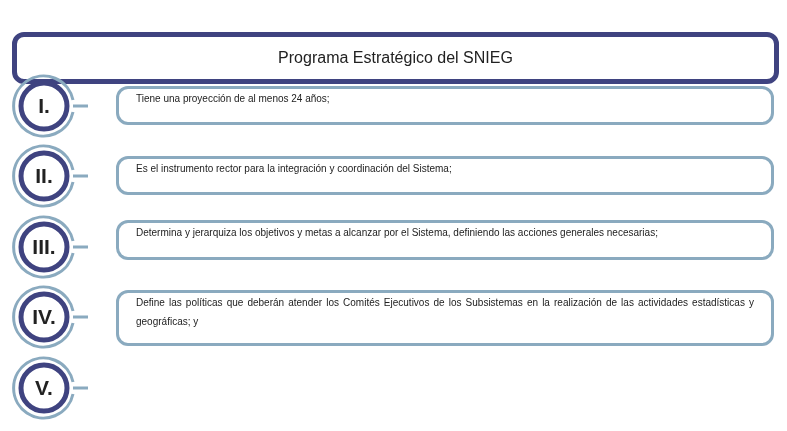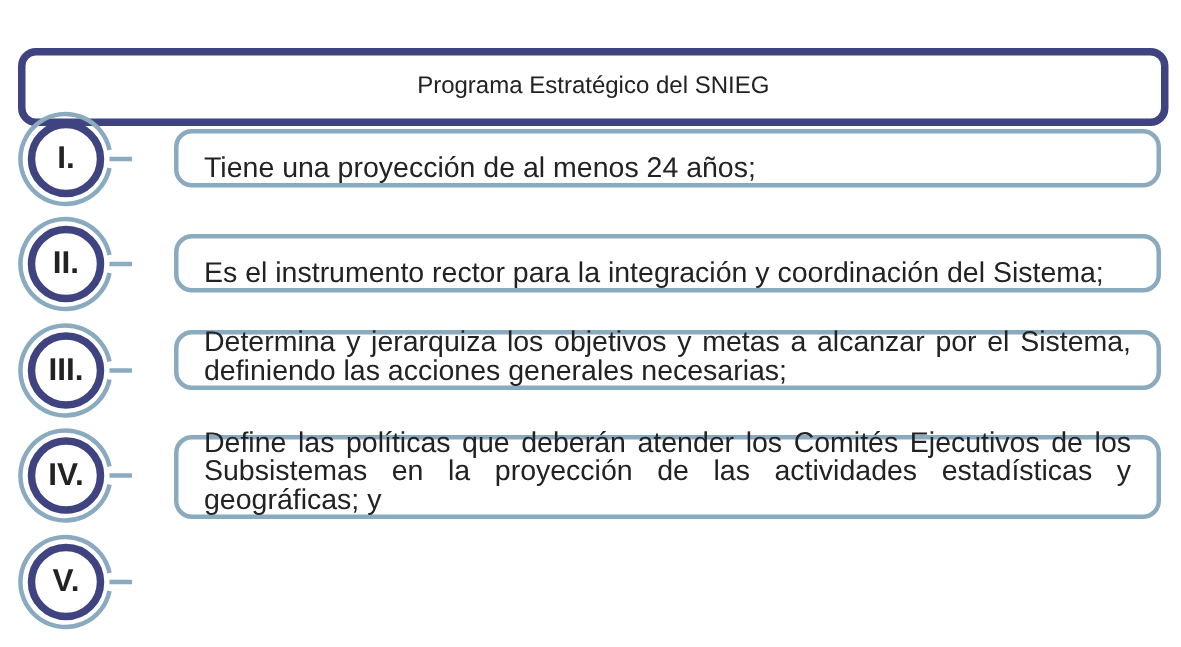--- a/index.html
+++ b/index.html
@@ -18,22 +18,22 @@
   .ring svg { width: 88px; height: 88px; display: block; }
   .numeral {
     position: absolute; left: 0; top: 0; width: 88px; height: 88px;
     display: flex; align-items: center; justify-content: center;
     font-weight: bold; font-size: 21px; color: #222;
   }
   .text-box {
     position: absolute; left: 116px; right: 13px;
     border: 3px solid #8aaabf; border-radius: 12px; background: #fff;
     box-sizing: border-box; padding: 0 17px;
-    display: flex; align-items: flex-end;
-    font-size: 19px; line-height: 19px; text-align: justify; color: #222;
+    display: flex; align-items: flex-start;
+    font-size: 10px; line-height: 19px; text-align: justify; color: #222;
   }
   .text-box span { display: block; width: 100%; text-align: justify; text-align-last: left; }
 </style>
 </head>
 <body>
 
 <div class="header-box">
   <span>Programa Estratégico del SNIEG</span>
 </div>
 
@@ -82,21 +82,21 @@
 <div class="item" style="top:273px;height:96px;">
   <div class="ring">
     <svg viewBox="0 0 88 88">
       <path d="M 73 38 A 30 30 0 1 0 73 50" fill="none" stroke="#8aaabf" stroke-width="3"></path>
       <circle cx="44" cy="44" r="23" fill="#fff" stroke="#3f4380" stroke-width="5"></circle>
       <line x1="73" y1="44" x2="116" y2="44" stroke="#8aaabf" stroke-width="3"></line>
     </svg>
   </div>
   <div class="numeral">IV.</div>
   <div class="text-box" style="top:17px;height:56px;">
-    <span>Define las políticas que deberán atender los Comités Ejecutivos de los Subsistemas en la proyección de las actividades estadísticas y geográficas; y</span>
+    <span>Define las políticas que deberán atender los Comités Ejecutivos de los Subsistemas en la realización de las actividades estadísticas y geográficas; y</span>
   </div>
 </div>
 
 <div class="item" style="top:344px;height:88px;">
   <div class="ring">
     <svg viewBox="0 0 88 88">
       <path d="M 73 38 A 30 30 0 1 0 73 50" fill="none" stroke="#8aaabf" stroke-width="3"></path>
       <circle cx="44" cy="44" r="23" fill="#fff" stroke="#3f4380" stroke-width="5"></circle>
       <line x1="73" y1="44" x2="116" y2="44" stroke="#8aaabf" stroke-width="3"></line>
     </svg>

